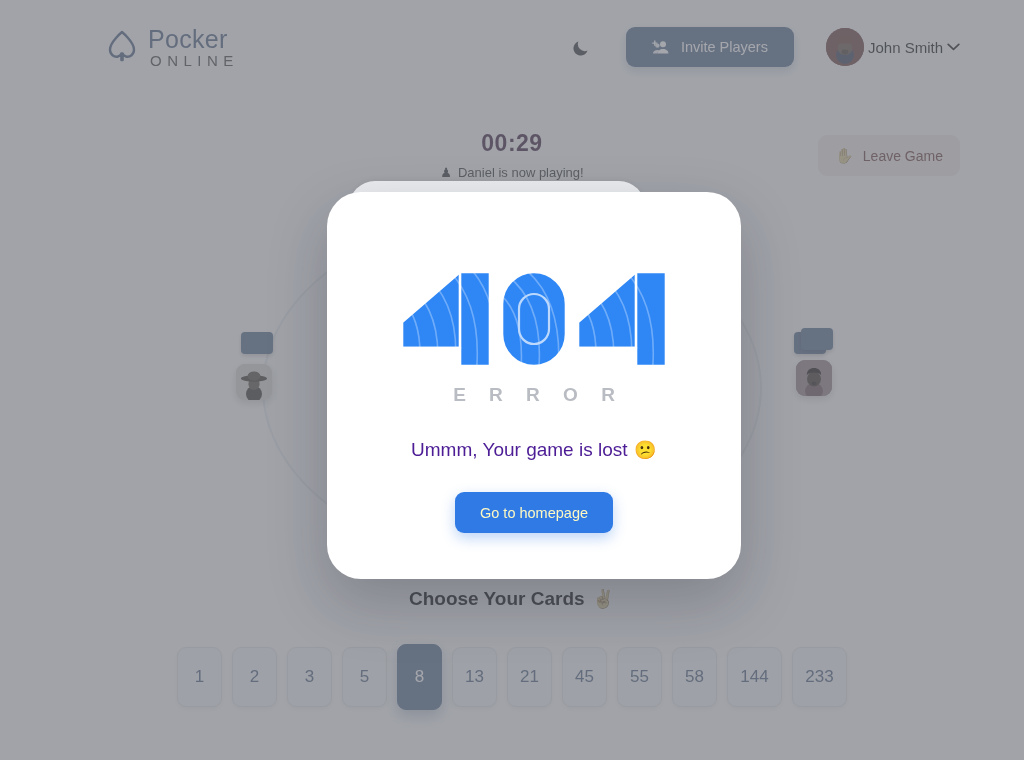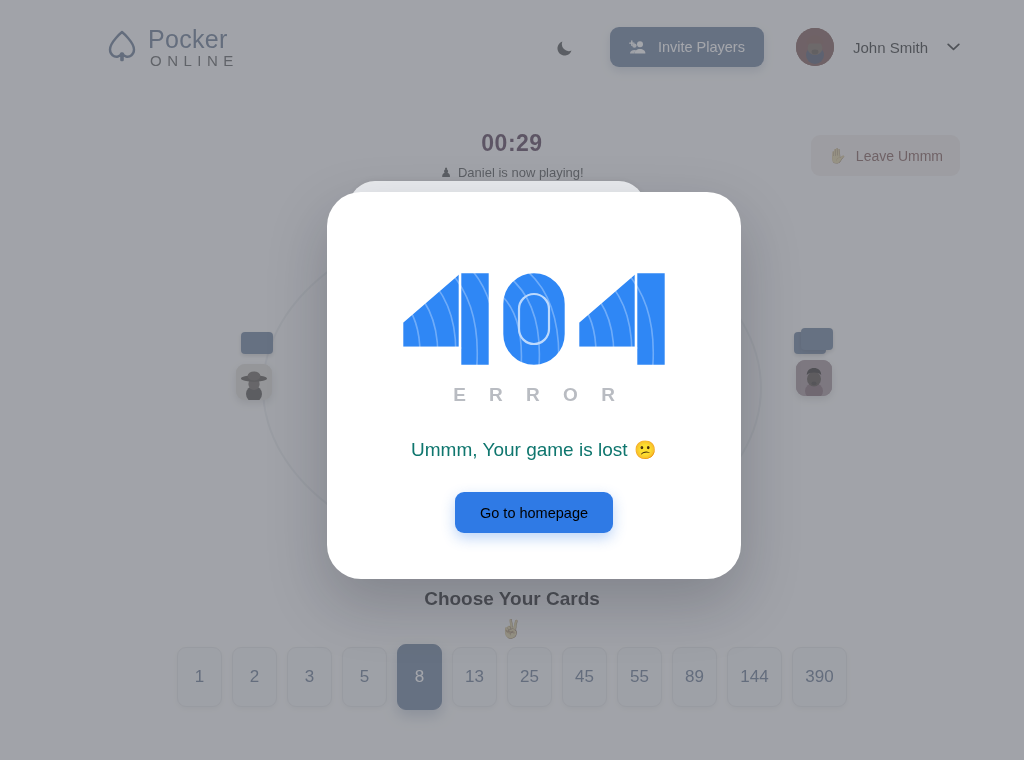--- a/index.html
+++ b/index.html
@@ -73,33 +73,33 @@
 
   .invite-btn {
     display: flex;
     align-items: center;
     gap: 10px;
     background: #2f7ae5;
     color: #ffffff;
     border: none;
     border-radius: 9px;
     height: 40px;
-    padding: 0 19px;
+    padding: 0 26px;
     font-size: 14.5px;
     font-family: "Liberation Sans", sans-serif;
     cursor: pointer;
     box-shadow: 0 4px 10px rgba(47,122,229,.28);
     text-align: center;
   }
   .invite-icon { display: block; }
 
   .user-box {
     display: flex;
     align-items: center;
-    gap: 19px;
+    gap: 4px;
     cursor: pointer;
   }
   .avatar {
     width: 38px; height: 38px;
     border-radius: 50%;
     overflow: hidden;
     background: #b43232;
     display: block;
     position: relative;
     flex: 0 0 auto;
@@ -205,21 +205,20 @@
     top: 588px;
     left: 0; right: 0;
     text-align: center;
     font-size: 19px;
     font-weight: bold;
     color: #15191f;
     display: flex;
     align-items: center;
     justify-content: center;
     gap: 8px;
-    flex-direction: column;
   }
   .choose-emoji { font-size: 18px; }
 
   .card-row {
     position: absolute;
     top: 644px;
     left: 0; right: 0;
     display: flex;
     justify-content: center;
     align-items: center;
@@ -299,30 +298,30 @@
     margin-top: 16px;
     font-size: 19px;
     letter-spacing: 9px;
     color: #b9bcc2;
     font-weight: bold;
     padding-left: 9px;
   }
   .err-msg {
     margin-top: 33px;
     font-size: 19px;
-    color: #0f766e;
+    color: #4c1d95;
     display: flex;
     align-items: center;
     gap: 7px;
   }
   .err-emoji { font-size: 18px; }
   .home-btn {
     margin-top: 31px;
     background: #2f7ae5;
-    color: #000000;
+    color: #fef9c3;
     border: none;
     border-radius: 9px;
     height: 41px;
     padding: 0 25px;
     font-size: 14.5px;
     font-family: "Liberation Sans", sans-serif;
     cursor: pointer;
     box-shadow: 0 5px 14px rgba(47,122,229,.32);
   }
 </style>
@@ -394,21 +393,21 @@
 
   <div class="timer">00:29</div>
 
   <div class="turn-line">
     <span class="turn-emoji">♟</span>
     <span>Daniel is now playing!</span>
   </div>
 
   <button class="leave-btn">
     <span class="leave-emoji">✋</span>
-    <span>Leave Ummm</span>
+    <span>Leave Game</span>
   </button>
 
   <div class="player player-left">
     <div class="pcard-stack">
       <div class="pcard b"></div>
     </div>
     <div class="player-avatar pa-left">
       <svg width="36" height="36" viewBox="0 0 36 36">
         <rect width="36" height="36" fill="#ddd6c2"></rect>
         <ellipse cx="18" cy="30" rx="8" ry="8" fill="#4a3f36"></ellipse>
@@ -440,26 +439,26 @@
     <span class="choose-emoji">✌️</span>
   </div>
 
   <div class="card-row" id="card-row">
       <div class="card">1</div>
       <div class="card">2</div>
       <div class="card">3</div>
       <div class="card">5</div>
       <div class="card selected">8</div>
       <div class="card">13</div>
-      <div class="card">25</div>
+      <div class="card">21</div>
       <div class="card">45</div>
       <div class="card">55</div>
-      <div class="card">89</div>
+      <div class="card">58</div>
       <div class="card wide">144</div>
-      <div class="card wide">390</div>
+      <div class="card wide">233</div>
     </div>
 
 </div>
 
 <div id="overlay"></div>
 
 <div class="modal-shell">
   <div class="modal-back"></div>
   <div class="modal">
 

